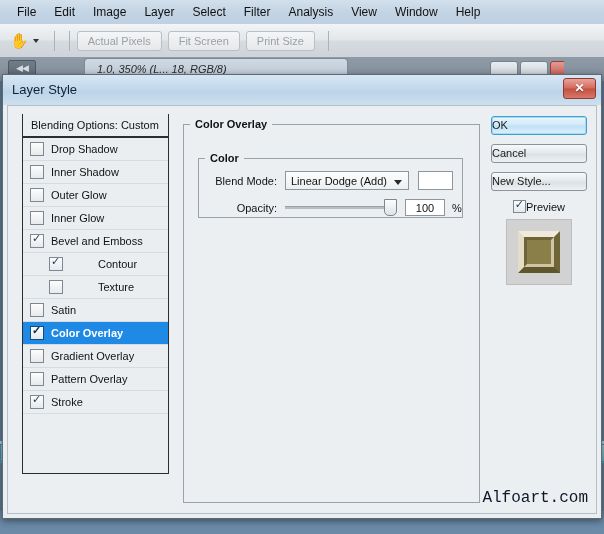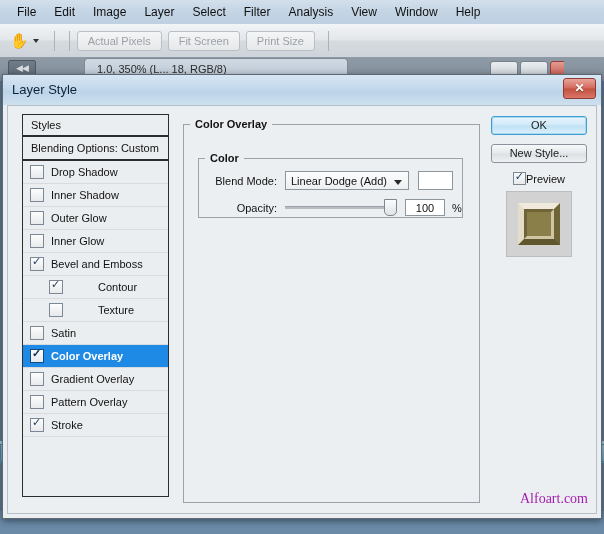--- a/index.html
+++ b/index.html
@@ -61,20 +61,21 @@
     background: linear-gradient(to bottom, #8e9aa6 0%, #818d99 100%);
     border-bottom: 1px solid #5f6a74;
   }
   .ps-tab {
     position: absolute; left: 84px; top: 58px; width: 264px; height: 23px;
     background: linear-gradient(to bottom,#cfd9e3,#b9c6d3);
     border: 1px solid #7d8a96; border-bottom: none;
     border-top-left-radius: 4px; border-top-right-radius: 4px;
     font-size: 11px; color: #2b2b2b; padding: 4px 0 0 12px; overflow: hidden;
     box-sizing: border-box;
+    font-style: italic;
   }
   .win-btn {
     position: absolute; top: 61px; width: 26px; height: 15px;
     border: 1px solid #77818b; border-radius: 3px;
     background: linear-gradient(to bottom,#e9edf1,#c8cfd6);
   }
   .win-btn.close {
     background: linear-gradient(to bottom,#e39b93,#c6564a);
     border-color: #9b3f36;
   }
@@ -159,21 +160,21 @@
   .style-row.selected .chk.on::after { color: #0d2f52; }
   .style-row .lbl { margin-left: 7px; }
   .style-row .chk { width: 12px; height: 12px; }
 
   
   .side-col { position: absolute; right: 9px; top: 10px; width: 96px; }
   .side-btn {
     width: 96px; height: 19px; font-size: 11px; color: #1a1a1a;
     border: 1px solid #8b949c; border-radius: 3px;
     background: linear-gradient(to bottom,#f7f9fa 0%, #e5e9ec 48%, #dbe0e4 52%, #eef1f3 100%);
-    text-align: center; line-height: 17px; margin-bottom: 9px;
+    line-height: 17px; margin-bottom: 9px;
     box-sizing: border-box;
   }
   .side-btn.primary {
     border: 1px solid #3e9fd4;
     background: linear-gradient(to bottom,#e9f6fd 0%, #cfe9f8 48%, #bfe0f5 52%, #ddf1fc 100%);
     box-shadow: 0 0 0 1px #a9d8f0 inset;
   }
   .preview-row {
     display: flex; align-items: center; justify-content: center;
     font-size: 11px; color: #111; margin-top: 2px; margin-bottom: 6px;
@@ -245,22 +246,22 @@
   }
   .numbox {
     border: 1px solid #8d969d; height: 17px; width: 40px;
     background: #fff; font-size: 11px; color: #111;
     text-align: center; line-height: 16px; box-sizing: border-box;
   }
   .pct { margin-left: 7px; font-size: 11px; }
 
   .watermark {
     position: absolute; right: 8px; bottom: 6px;
-    font-size: 14px; color: #a21caf;
-    font-family: Liberation Serif, serif;
+    font-size: 16px; color: #0f172a;
+    font-family: Liberation Mono, monospace;
   }
 </style>
 </head>
 <body>
 
 <div id="root">
 
   <div class="ps-menubar">
     <div class="menus" id="menus-container">
         <div class="ps-menu-item">File</div>
@@ -307,21 +308,20 @@
 
   <div class="dialog">
     <div class="dlg-title">
       <div class="dlg-title-text">Layer Style</div>
       <div class="dlg-close">✕</div>
     </div>
 
     <div class="dlg-body">
 
       <div class="styles-col">
-        <div class="styles-head">Styles</div>
         <div class="styles-list" id="styles-list">
             <div class="style-row blending">
               <span>Blending Options: Custom</span>
             </div>
             <div class="style-row">
               <span class="chk"></span>
               <span class="lbl">Drop Shadow</span>
             </div>
             <div class="style-row">
               <span class="chk"></span>
@@ -393,20 +393,21 @@
               </div>
               <div class="numbox" style="margin-left:10px;">100</div>
               <div class="pct">%</div>
             </div>
           </fieldset>
         </fieldset>
       </div>
 
       <div class="side-col">
         <div class="side-btn primary">OK</div>
+        <div class="side-btn">Cancel</div>
         <div class="side-btn">New Style...</div>
         <div class="preview-row">
           <span class="chk on"></span>
           <span>Preview</span>
         </div>
         <div class="thumb-box">
           <div class="thumb-inner">
             <div class="bevel-frame"></div>
             <div class="bevel-inner"></div>
           </div>

